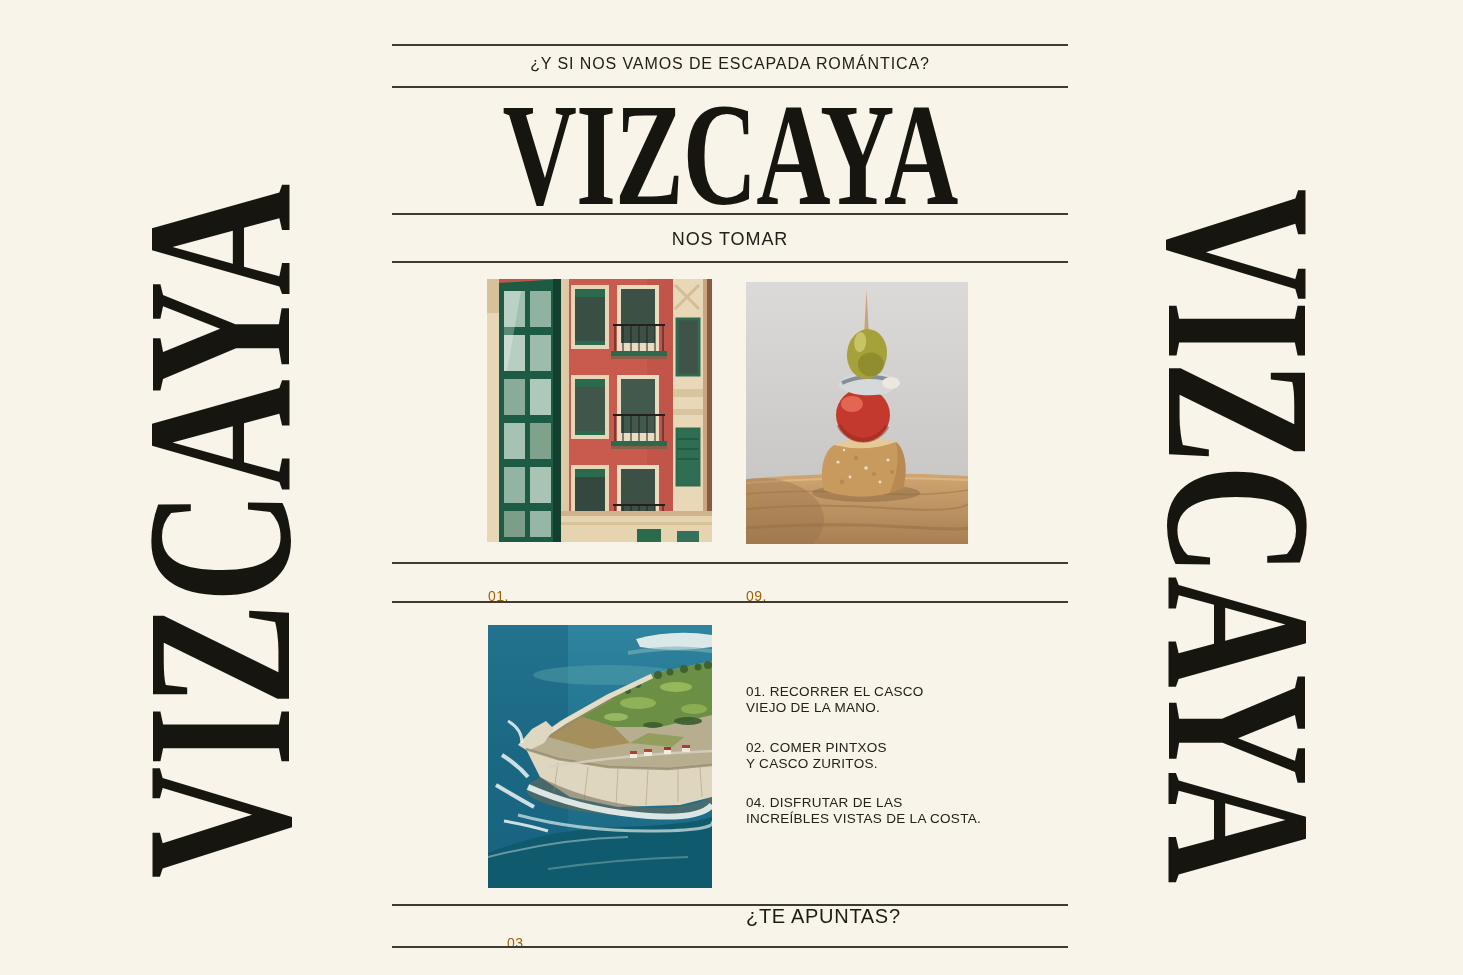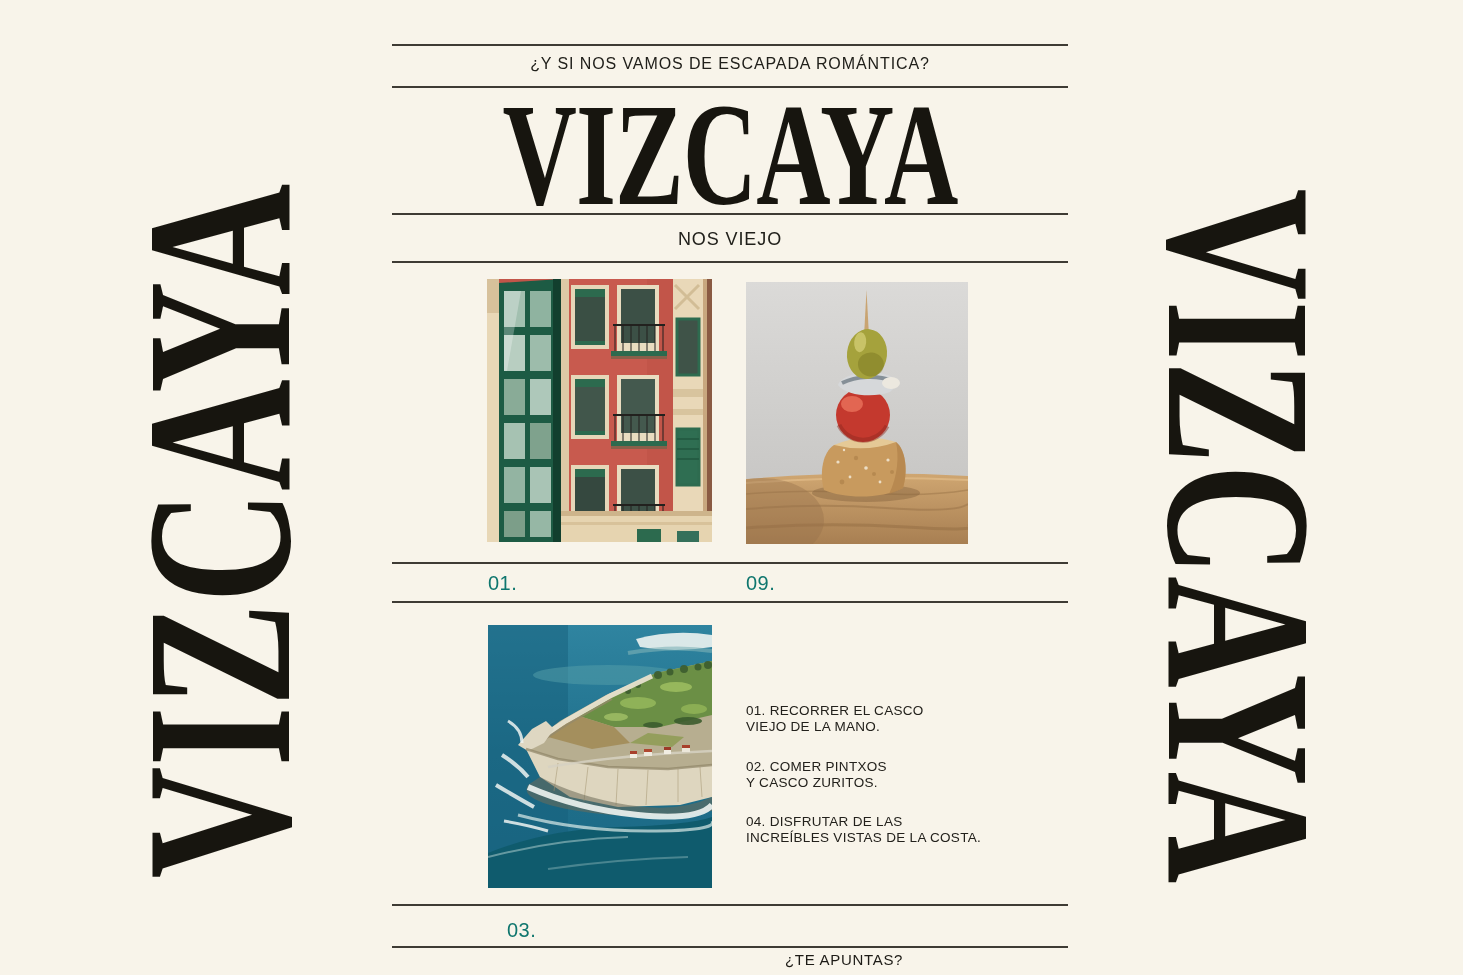--- a/index.html
+++ b/index.html
@@ -31,47 +31,47 @@
   }
   .side-left  { left:220px;  top:531px; transform:translate(-50%,-50%) rotate(-90deg) scaleY(1.34); }
   .side-right { left:1238px; top:536px; transform:translate(-50%,-50%) rotate(90deg)  scaleY(1.34); }
 
   figure.photo { position:absolute; margin:0; }
   .photo-1 { left:487px; top:279px; width:225px; height:263px; }
   .photo-2 { left:746px; top:282px; width:222px; height:262px; }
   .photo-3 { left:488px; top:625px; width:224px; height:263px; }
   figure.photo svg { display:block; }
 
-  .label { position:absolute; font-size:20px; letter-spacing:0.5px; color:#0f766e; }
+  .label { position:absolute; font-size:14px; letter-spacing:0.5px; color:#a16207;margin-top:16px; }
 
   .activity {
     position:absolute; left:746px; width:320px;
-    font-size:13.5px; line-height:16px; letter-spacing:0.3px; color:#23211c;margin-top:19px;
+    font-size:13.5px; line-height:16px; letter-spacing:0.3px; color:#23211c;
   }
   .cta {
-    position:absolute; left:746px; top:951px;
-    font-size:15px; letter-spacing:0.7px; color:#1d1b16; white-space:nowrap;margin-left:39px;
+    position:absolute; left:746px; top:905px;
+    font-size:20px; letter-spacing:0.7px; color:#1d1b16; white-space:nowrap;
   }
 </style>
 </head>
 <body>
 
 <div class="canvas">
 
   <div class="side-word side-left display">VIZCAYA</div>
   <div class="side-word side-right display">VIZCAYA</div>
 
   <div class="rule" style="top:44px"></div>
   <div class="tagline">¿Y SI NOS VAMOS DE ESCAPADA ROMÁNTICA?</div>
   <div class="rule" style="top:86px"></div>
 
   <div class="main-title display">VIZCAYA</div>
 
   <div class="rule" style="top:213px"></div>
-  <div class="subtitle">NOS VIEJO</div>
+  <div class="subtitle">NOS TOMAR</div>
   <div class="rule" style="top:261px"></div>
 
   <figure class="photo photo-1">
     <svg viewBox="0 0 225 263" width="225" height="263">
       <rect width="225" height="263" fill="#c25549"></rect>
       <rect x="78" width="82" height="263" fill="#cd5e52" opacity=".55"></rect>
       <rect x="190" width="35" height="263" fill="#b04a3f" opacity=".5"></rect>
       <rect x="0" width="12" height="263" fill="#e8d7b6"></rect>
       <rect x="0" width="12" height="34" fill="#d7c19b"></rect>
 

